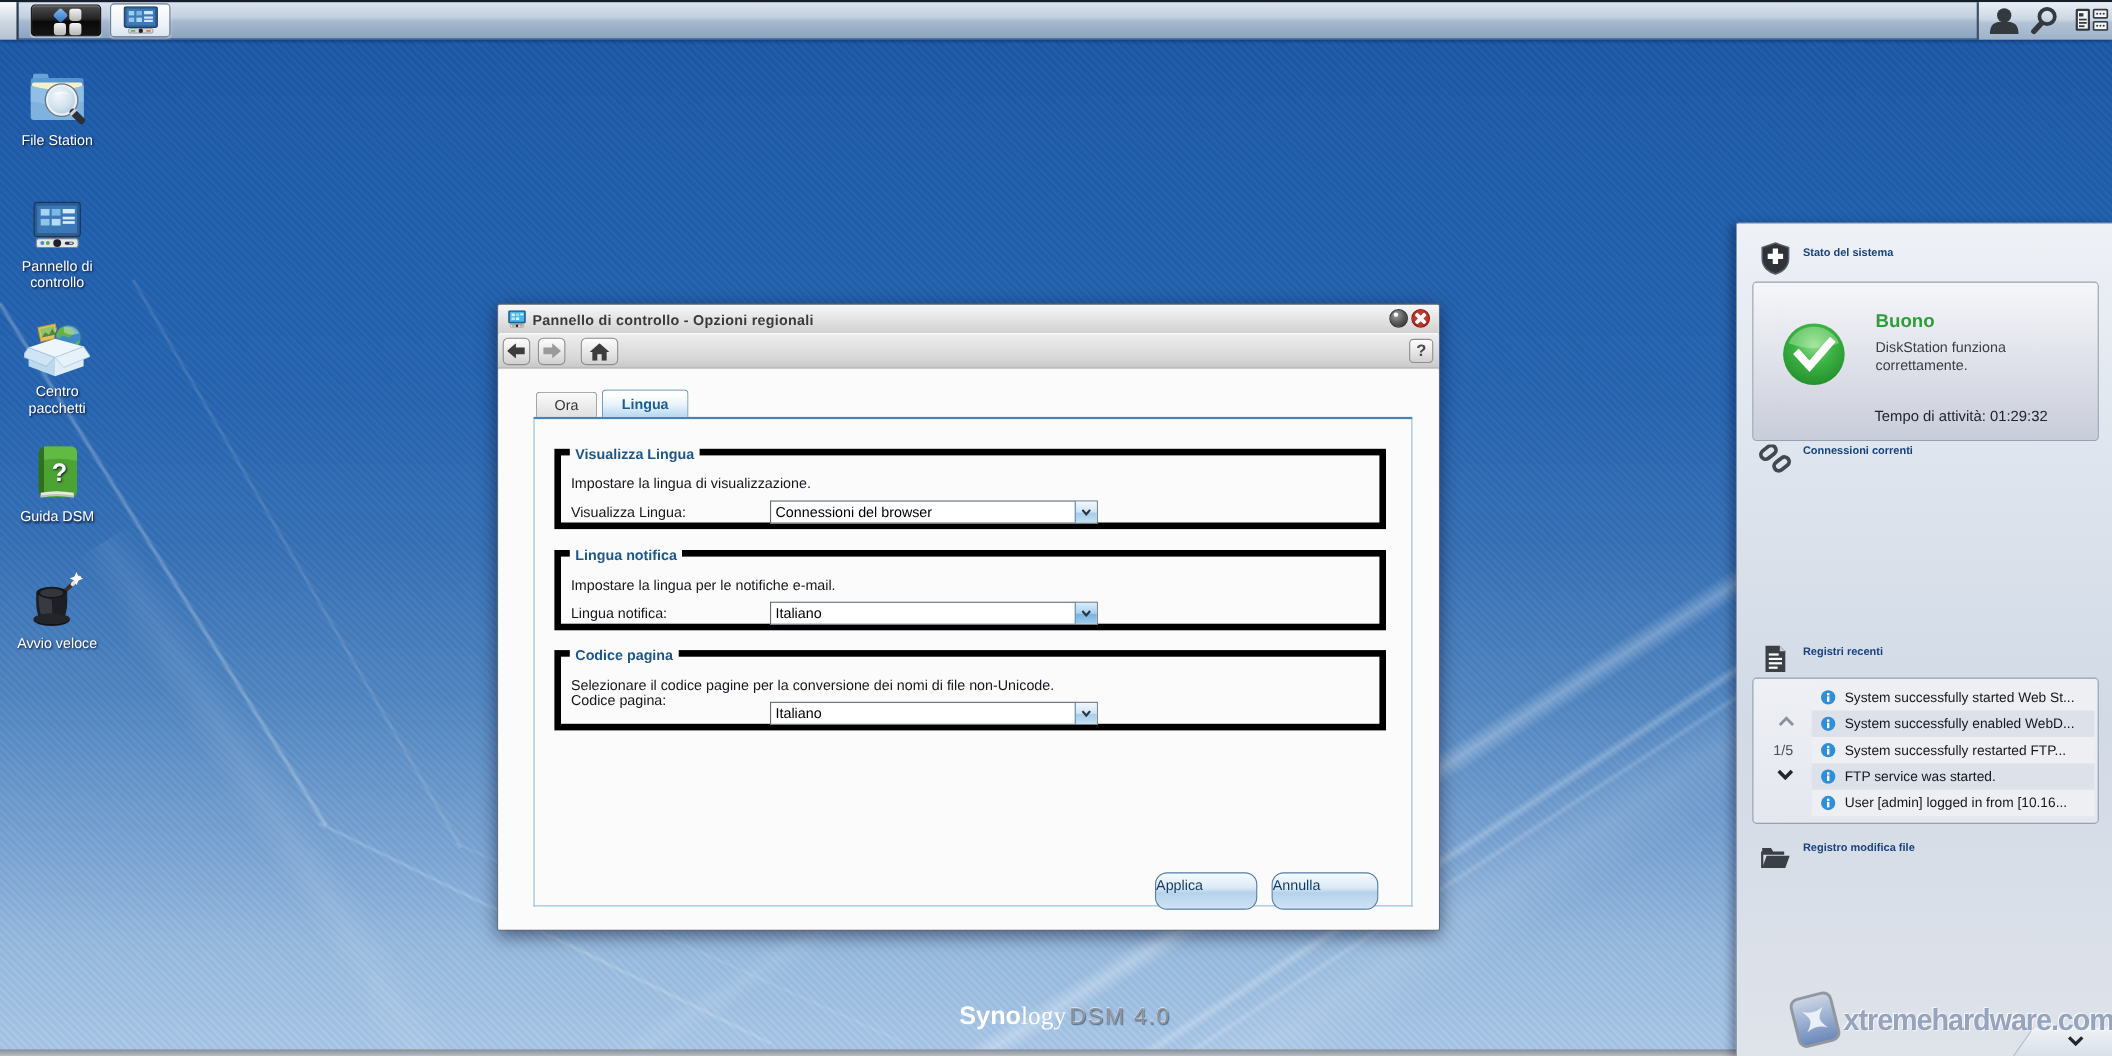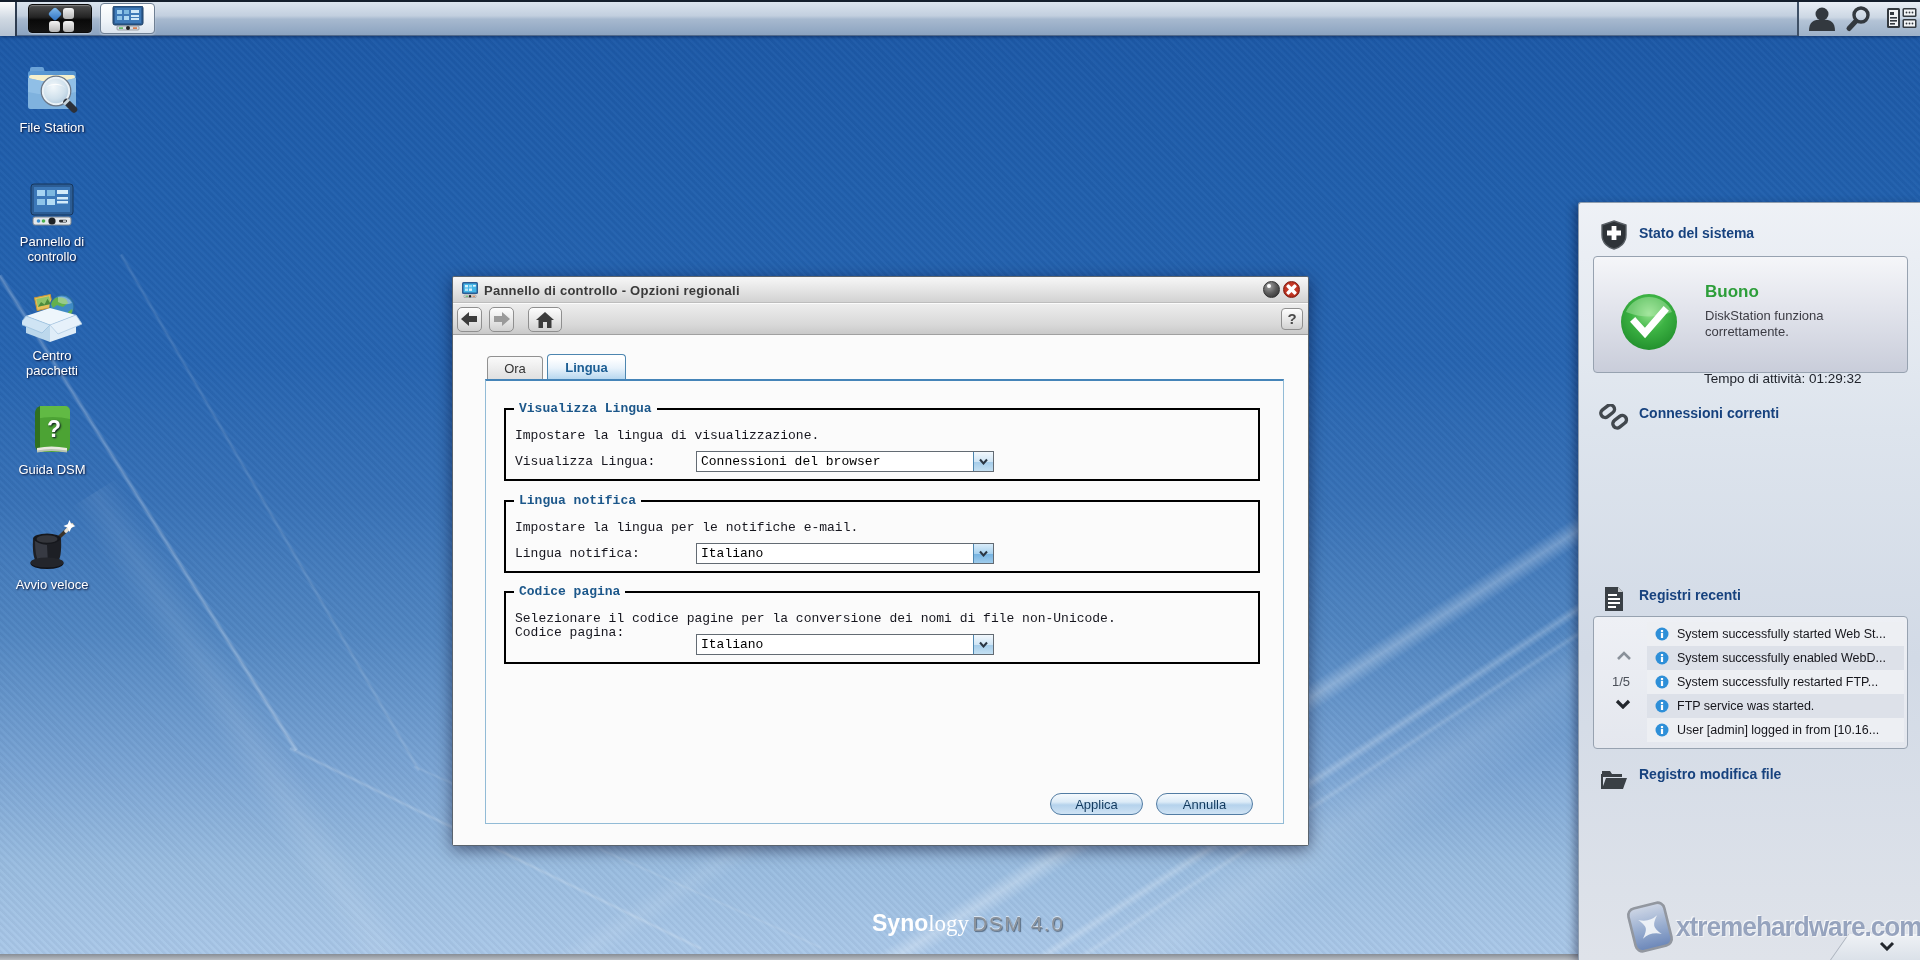--- a/index.html
+++ b/index.html
@@ -64,45 +64,45 @@
 .tab { position:absolute; font-size:13px; }
 #tab-ora { left:34px; top:20px; width:56px; height:23px; border:1px solid #919191; border-bottom:none;
   border-radius:4px 4px 0 0; background:linear-gradient(180deg,#fafafa,#e0e0e0); color:#333;
   text-align:center; line-height:23px; }
 #tab-lingua { left:94px; top:18px; width:79px; height:25px; border:1px solid #4d86b0; border-bottom:none;
   border-radius:4px 4px 0 0; background:linear-gradient(180deg,#ffffff 15%,#e8f2fb 55%,#b7d7ef);
   color:#1b5d93; font-weight:bold; text-align:center; line-height:25px; z-index:2; }
 #tabpanel { position:absolute; left:32px; top:43px; width:799px; height:445px;
   border:1px solid #92bbd6; border-top:2px solid #4584b8; background:#fbfbfb; }
 
-.fs { position:absolute; border:2px solid #000000;font-family:Liberation Mono, monospace; }
+.fs { position:absolute; border:6px solid #000000; }
 .fs .leg { position:absolute; left:8px; top:-9px; font-size:13px; font-weight:bold; color:#1c578a;
   background:#fbfbfb; padding:0 5px; }
 .fs .desc { position:absolute; left:9px; font-size:13px; color:#16161e; }
 .fs .lab { position:absolute; left:9px; font-size:13px; color:#16161e; }
 .combo { position:absolute; left:190px; width:298px; height:21px; background:#fff; border:1px solid #636b73; }
 .combo .ctext { position:absolute; left:4px; top:2px; font-size:13px; color:#000; }
 .combo .cbtn { position:absolute; right:0; top:0; width:20px; height:19px;
   border-left:1px solid #4d86b0;
   background:linear-gradient(180deg,#f2f8fd,#cfe5f5 50%,#a6cdea 55%,#c4e0f2); }
 .combo .cbtn svg { position:absolute; left:5px; top:6px; }
 .combo.hl .cbtn { background:linear-gradient(180deg,#d9ecfa,#a8d2ef 50%,#77b4e2 55%,#9fccec); }
 
-.pillbtn { position:absolute; height:22px; border-radius:11px; border:1px solid #527ca3;
+.pillbtn { position:absolute; height:34px; border-radius:11px; border:1px solid #527ca3;
   background:linear-gradient(180deg,#f6fafd 0%,#dcebf7 40%,#b5d2ec 55%,#cfe3f4 100%);
-  font-size:13px; color:#123a5e; text-align:center; line-height:21px; }
+  font-size:13px; color:#123a5e; text-align:left; line-height:21px; }
 
 
 #panel { position:absolute; left:1578px; top:202px; width:342px; height:758px;
   background:linear-gradient(180deg,#eef1f6 0%,#dde4ed 30%,#d2dae6 60%,#dfe3ea 100%);
   border-left:1px solid #8f9dae; border-top:1px solid #8f9dae; border-radius:3px 0 0 0;
   box-shadow:-3px 3px 10px rgba(0,0,30,0.4); }
-.phead { position:absolute; left:60px; font-size:14px; font-weight:bold; color:#17427e; }
+.phead { position:absolute; left:60px; font-size:10px; font-weight:bold; color:#17427e; }
 .pbox { position:absolute; left:14px; width:315px; border:1px solid #97a2b0; border-radius:4px; }
-#box1 { top:53px; height:117px; background:linear-gradient(180deg,#f5f6f9 0%,#e2e4ec 45%,#c9cdda 100%);text-decoration:underline; }
+#box1 { top:53px; height:145px; background:linear-gradient(180deg,#f5f6f9 0%,#e2e4ec 45%,#c9cdda 100%);text-decoration:underline; }
 #box2 { top:231px; height:130px; background:linear-gradient(180deg,#eef0f5,#dfe3ea); }
 #box3 { top:413px; height:133px; background:linear-gradient(180deg,#eef0f5,#e4e7ee); }
 #box4 { top:589px; height:141px; background:linear-gradient(180deg,#dfe0e2,#d4d5d7);
   box-shadow:inset 0 1px 0 #f4f4f6; }
 .chev { position:absolute; width:16px; height:10px; }
 .pagenum { position:absolute; font-size:13px; color:#4a4f58; }
 .lrow { position:absolute; left:53px; width:257px; height:24px; font-size:12.5px; color:#16161c; line-height:24px; }
 .lrow .itxt { position:absolute; left:30px; top:0; white-space:nowrap; }
 .lrow svg { position:absolute; left:8px; top:5px; }
 

